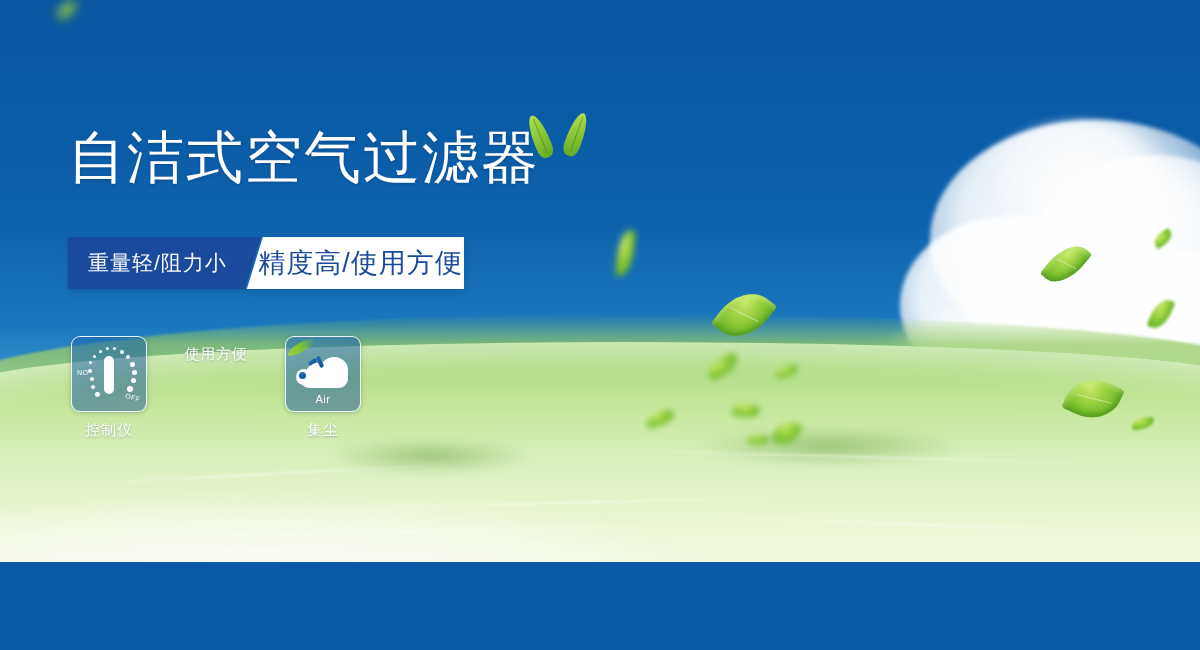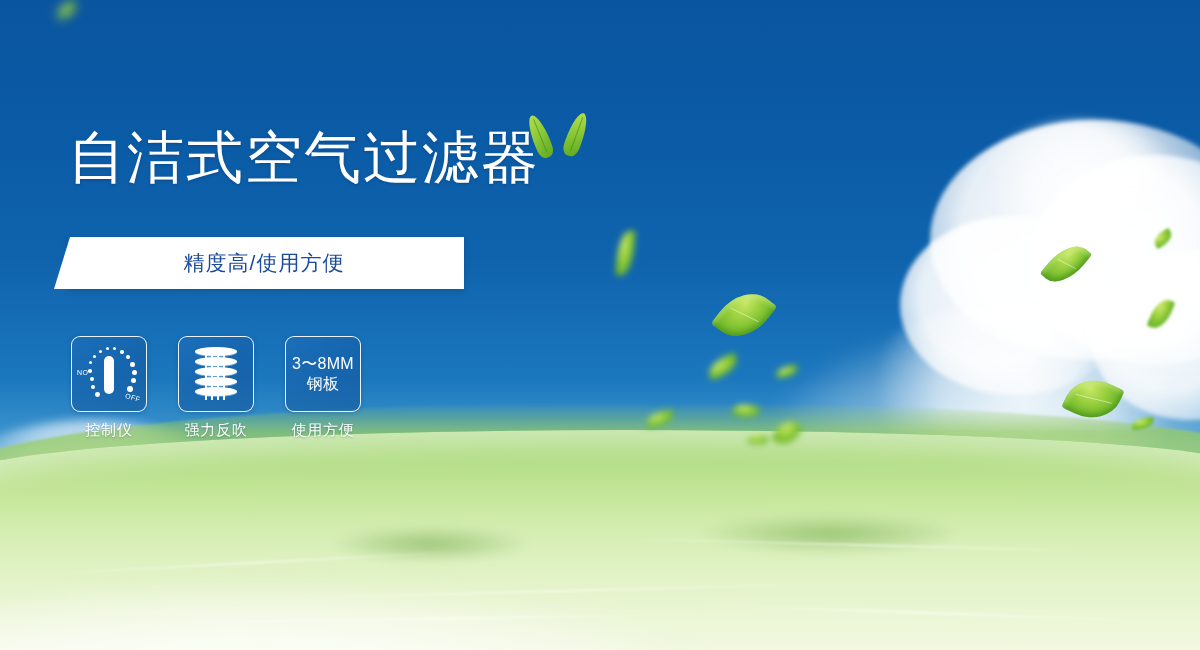--- a/index.html
+++ b/index.html
@@ -2,21 +2,21 @@
 <html><head>
 <meta charset="utf-8">
 <style>
   html,body{margin:0;padding:0;}
   body{
     width:1200px;height:650px;overflow:hidden;
     font-family:"Liberation Sans","DejaVu Sans",sans-serif;
     background:#0a5aa5;
   }
   .banner{
-    position:relative;width:1200px;height:650px;overflow:hidden;
+    position:relative;width:1200px;height:562px;overflow:hidden;
     background:
       linear-gradient(to bottom,
         #0a55a0 0%,
         #0a5aa5 18%,
         #0f63ad 40%,
         #1b77bd 58%,
         #3e96cf 68%,
         #7ab6de 75%,
         #b9d8ea 80%,
         #cfe3ea 84%,
@@ -159,21 +159,21 @@
     padding:0 22px 0 20px;
     color:#ffffff;font-size:21px;letter-spacing:1px;
     white-space:nowrap;
     position:relative;z-index:2;
     clip-path:polygon(0 0,100% 0,calc(100% - 16px) 100%,0 100%);
     padding-right:34px;
   }
   .subbar-right{
     background:#ffffff;
     flex:1;display:flex;align-items:center;justify-content:center;
-    color:#1a4a9c;font-size:21px;letter-spacing:1px;white-space:nowrap;
+    color:#1a4a9c;font-size:27px;letter-spacing:1px;white-space:nowrap;
     margin-left:-14px;
     clip-path:polygon(16px 0,100% 0,100% 100%,0 100%);
     padding-left:10px;
   }
 
   
   .features{
     position:absolute;left:71px;top:336px;display:flex;gap:31px;
   }
   .feature{width:76px;display:flex;flex-direction:column;align-items:center;}
@@ -313,20 +313,21 @@
           <div class="tv"></div>
         </div>
       <div class="title-leaf r">
           <div class="tv"></div>
         </div>
     </div>
     <h1 class="main-title">自洁式空气过滤器</h1>
   </div>
 
   <div class="subbar">
+    <div class="subbar-left">重量轻/阻力小</div>
     <div class="subbar-right">精度高/使用方便</div>
   </div>
 
   <div class="features">
 
     <div class="feature">
       <div class="feat-box">
         <div class="gauge">
           <div class="dot" style="left:13px;top:33px;width:4px;height:4px;"></div>
           <div class="dot" style="left:11px;top:25px;width:3.6px;height:3.6px;"></div>
@@ -345,43 +346,39 @@
           <div class="dot" style="left:18px;top:48px;width:4.8px;height:4.8px;"></div>
           <div class="bar"></div>
           <div class="g-no">NO</div>
           <div class="g-off">OFF</div>
         </div>
       </div>
       <div class="feat-label">控制仪</div>
     </div>
 
 
+
+    <div class="feature">
+      <div class="feat-label">使用方便</div>
+    </div>
+
     <div class="feature">
       <div class="feat-box">
-        <div class="stack">
-          <div class="disc" style="top:2px;"></div>
-          <div class="disc" style="top:12px;"></div>
-          <div class="disc" style="top:22px;"></div>
-          <div class="disc" style="top:32px;"></div>
-          <div class="disc" style="top:42px;"></div>
-          <div class="rod" style="left:16px;"></div>
-          <div class="rod" style="left:22px;"></div>
-          <div class="rod" style="left:28px;"></div>
-          <div class="rod" style="left:34px;"></div>
+        <div class="aircloud">
+          <div class="swoosh"></div>
+          <div class="puff" style="left:28px;top:10px;width:28px;height:26px;"></div>
+          <div class="puff" style="left:14px;top:16px;width:22px;height:22px;"></div>
+          <div class="puff" style="left:4px;top:22px;width:16px;height:16px;"></div>
+          <div class="base"></div>
+          <div class="nick" style="left:16px;top:13px;width:9px;height:4px;border-radius:3px;transform:rotate(-34deg);"></div>
+          <div class="nick" style="left:7px;top:25px;width:7px;height:7px;border-radius:50%;"></div>
+          <div class="nick" style="left:26px;top:9px;width:4px;height:12px;border-radius:3px;transform:rotate(-24deg);"></div>
+          <div class="air-txt">Air</div>
         </div>
       </div>
-      <div class="feat-label">强力反吹</div>
-    </div>
-
-    <div class="feature">
-      <div class="feat-box">
-        <div class="feat-text">3〜8MM</div>
-        <div class="feat-text">钢板</div>
-      </div>
-      <div class="feat-label">使用方便</div>
-    </div>
-
+      <div class="feat-label">集尘</div>
+    </div>
 
   </div>
 
   <div class="leaf blur2" style="left:646px;top:412px;width:28px;height:14px;transform:rotate(-10deg);"></div>
 
 </div>
 
 </body></html>

